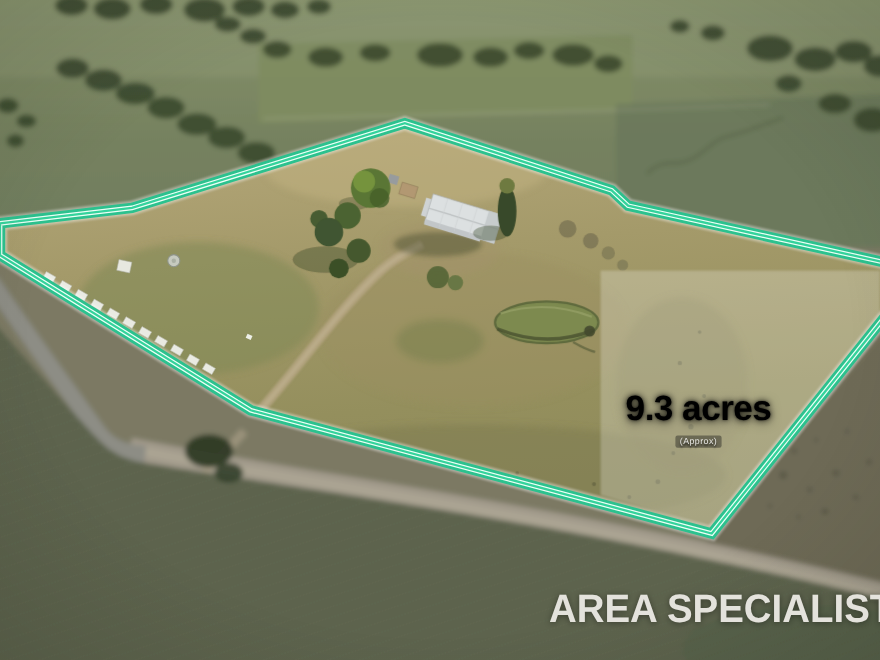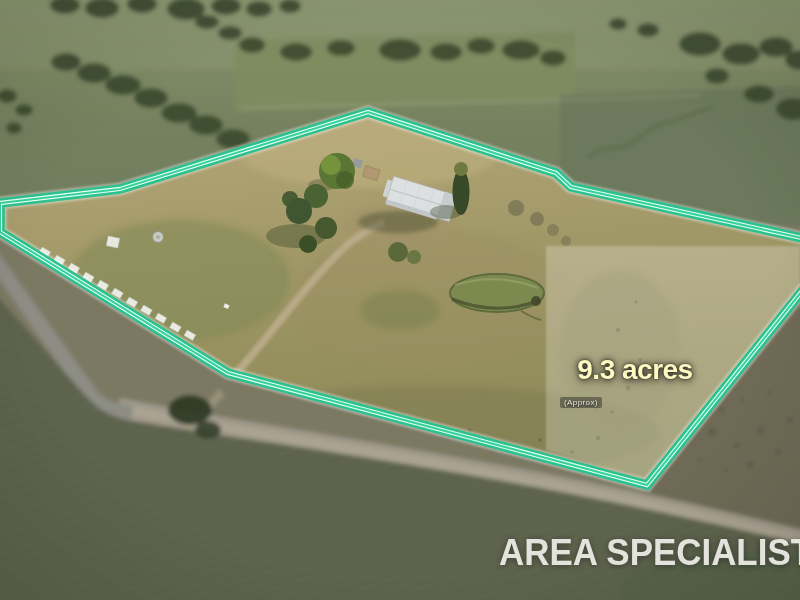--- a/index.html
+++ b/index.html
@@ -4,26 +4,26 @@
 <style>
   html,body{margin:0;padding:0;background:#222;}
   .photo{
     position:relative;width:800px;height:600px;overflow:hidden;
     background:#75805f;font-family:"Liberation Sans",sans-serif;
     -webkit-user-select:none;user-select:none;
   }
   .photo svg{position:absolute;left:0;top:0;}
   .area-label{
     position:absolute;left:560px;top:355px;width:150px;
-    font-size:28px;font-weight:700;letter-spacing:-0.5px;color:#fef9c3;
+    font-size:32px;font-weight:700;letter-spacing:-0.5px;color:#000000;
     text-align:center;line-height:1.05;
     text-shadow:0 0 6px rgba(0,0,0,.70), 0 2px 10px rgba(0,0,0,.55), 0 0 2px rgba(0,0,0,.6);
   }
   .area-qualifier-wrap{
-    position:absolute;left:560px;top:391px;width:150px;text-align:left;
+    position:absolute;left:560px;top:391px;width:150px;text-align:center;
   }
   .area-qualifier{
     display:inline-block;font-size:8px;letter-spacing:.4px;color:#e8e8e4;
     background:rgba(35,35,30,.45);border-radius:2px;padding:1px 4px;
     text-shadow:0 1px 2px rgba(0,0,0,.8);
   }
   .watermark{
     position:absolute;left:499px;top:532px;
     font-size:36px;font-weight:700;letter-spacing:0px;
     color:rgba(236,234,229,.95);white-space:nowrap;

